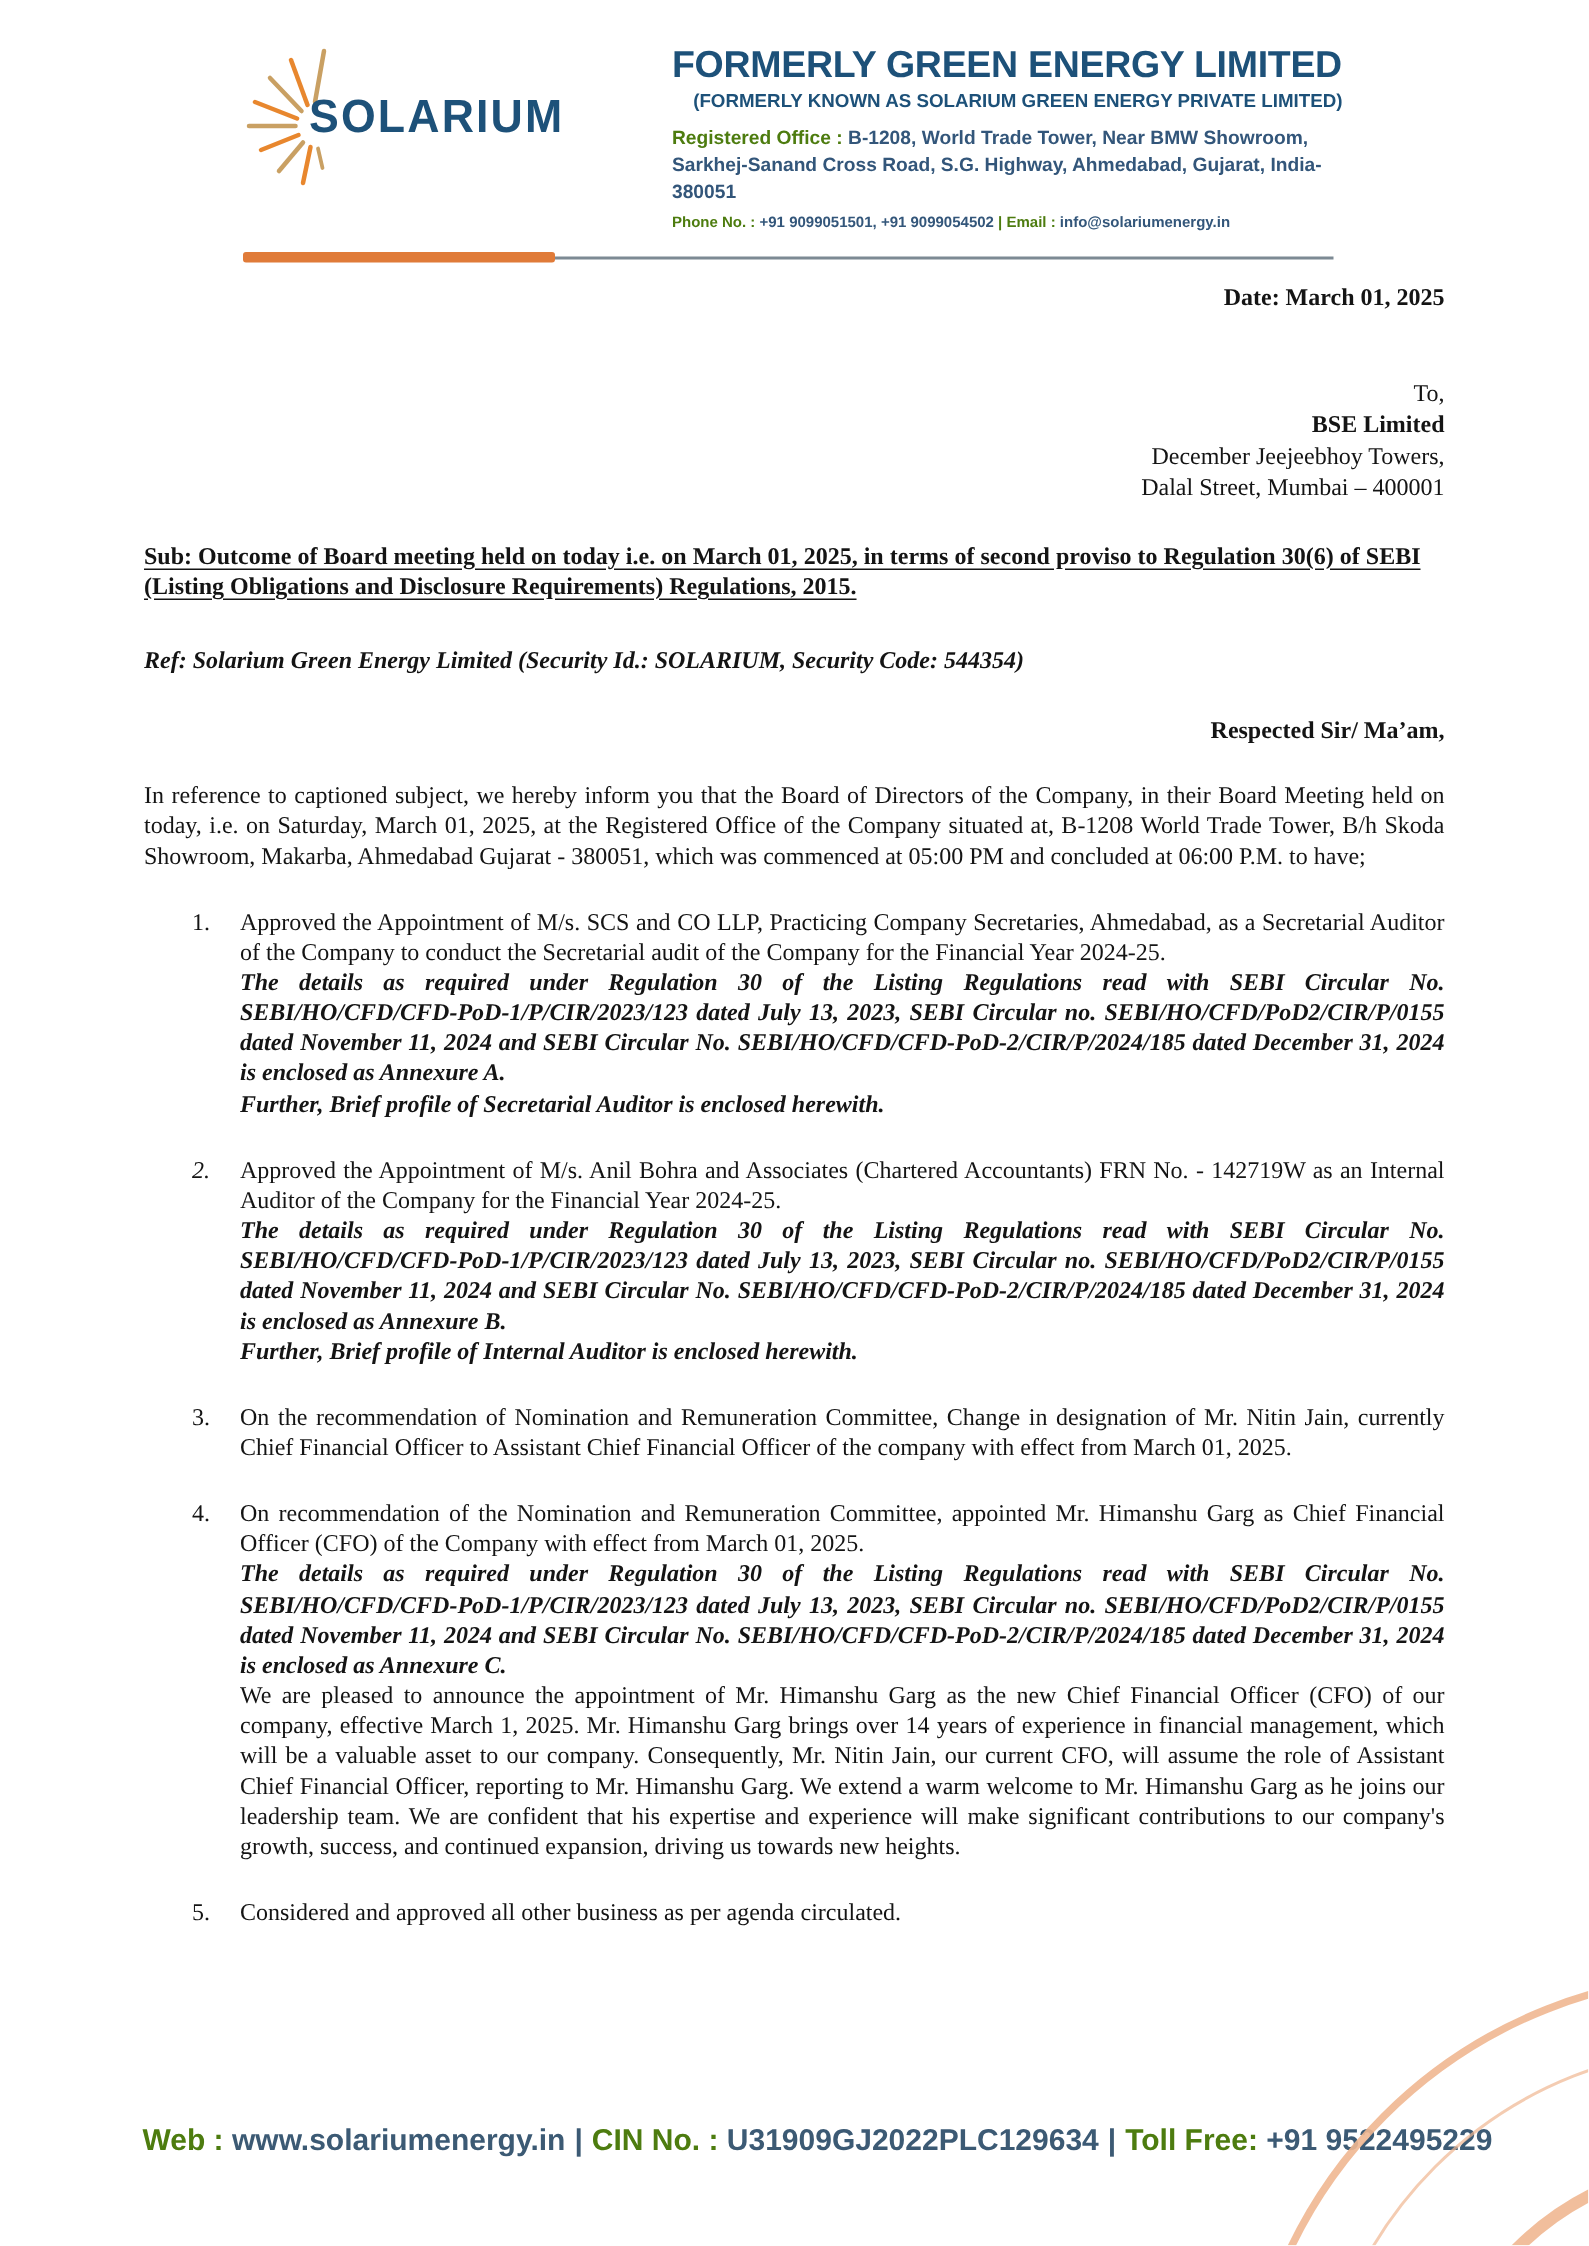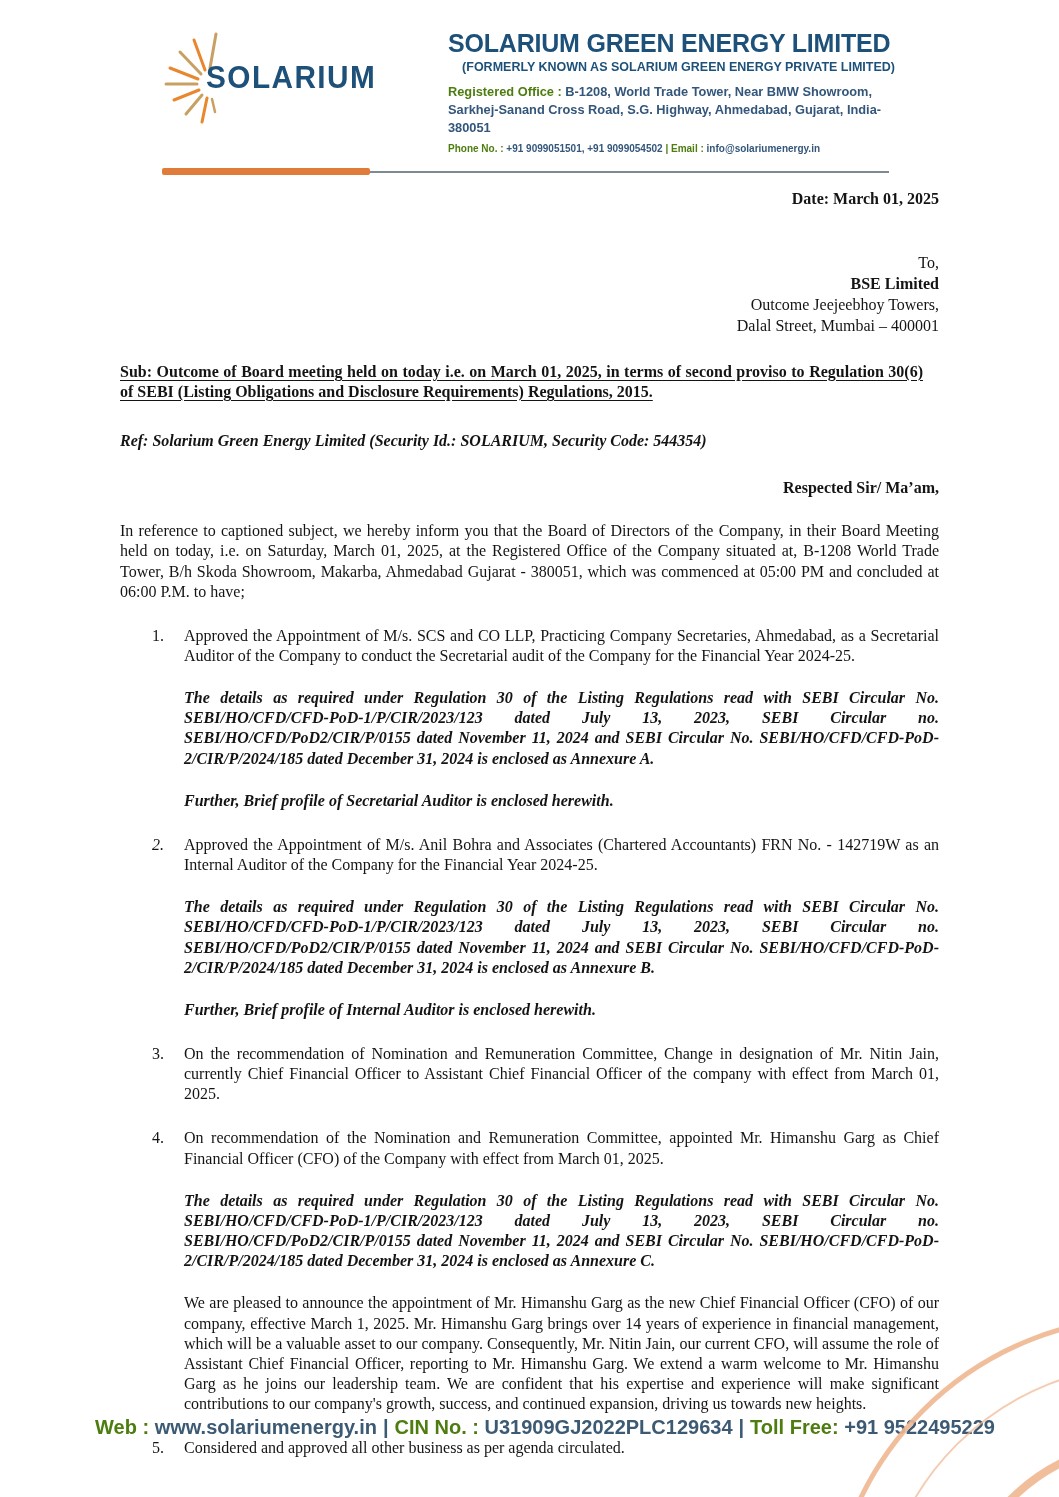--- a/index.html
+++ b/index.html
@@ -73,21 +73,21 @@
   .rule {
     display:flex;
     align-items:center;
     margin:14px 170px 0 162px;
     height:8px;
   }
   .rule-orange { width:208px; height:7px; background:#e07b39; border-radius:2px; }
   .rule-gray  { flex:1 1 auto; height:2.5px; background:#7d8a94; }
 
   
-  .letter-main { padding:0 120px; font-size:16px; line-height:1.26; }
+  .letter-main { padding:0 96px; font-size:16px; line-height:1.26; }
   .date-line {
     text-align:right;
     font-weight:bold;
     margin-top:13px;
   }
   .addr { margin-top:43px; line-height:1.32;text-align:right; }
   .bold { font-weight:bold; }
   .subject {
     margin:25px 16px 0 0;
     font-weight:bold;
@@ -111,21 +111,21 @@
     margin-top:24px;
   }
   .num {
     flex:0 0 64px;
     box-sizing:border-box;
     padding-left:32px;
   }
   .italic-num { font-style:italic; }
   .li-body { flex:1 1 auto; }
   .li-body p { margin:0; text-align:justify; }
-  .li-body p + p { margin-top:22px; }
+  .li-body p + p { }
   .details {
     font-weight:bold;
     font-style:italic;
   }
 
   
   .page-footer {
     position:absolute;
     left:95px; right:0;
     bottom:58px;
@@ -156,21 +156,21 @@
           <line x1="39" y1="56" x2="8" y2="56" stroke="#c9a063" stroke-width="3"></line>
           <line x1="41" y1="62" x2="16" y2="72" stroke="#e8872e" stroke-width="3"></line>
           <line x1="44" y1="67" x2="28" y2="86" stroke="#c9a063" stroke-width="3"></line>
           <line x1="49" y1="70" x2="44" y2="94" stroke="#e8872e" stroke-width="3"></line>
           <line x1="54" y1="71" x2="57" y2="84" stroke="#c9a063" stroke-width="2.5"></line>
         </g>
       </svg>
       <span class="logo-word">SOLARIUM</span>
     </div>
     <div class="head-right">
-      <div class="company-name">SOLARIUM GREEN ENERGY LIMITED</div>
+      <div class="company-name">FORMERLY GREEN ENERGY LIMITED</div>
       <div class="company-former">(FORMERLY KNOWN AS SOLARIUM GREEN ENERGY PRIVATE LIMITED)</div>
       <div class="reg-office">
         <span class="orange">Registered Office : </span><span>B-1208, World Trade Tower, Near BMW Showroom, Sarkhej-Sanand Cross Road, S.G. Highway, Ahmedabad, Gujarat, India-380051</span>
       </div>
       <div class="phone-line">
         <span class="orange">Phone No. : </span><span>+91 9099051501, +91 9099054502</span><span class="orange"> | </span><span class="orange">Email : </span><span>info@solariumenergy.in</span>
       </div>
     </div>
   </header>
 
@@ -178,21 +178,21 @@
     <span class="rule-orange"></span>
     <span class="rule-gray"></span>
   </div>
 
   <main class="letter-main">
     <div class="date-line">Date: March 01, 2025</div>
 
     <div class="addr">
       <div>To,</div>
       <div class="bold">BSE Limited</div>
-      <div>Outcome Jeejeebhoy Towers,</div>
+      <div>December Jeejeebhoy Towers,</div>
       <div>Dalal Street, Mumbai – 400001</div>
     </div>
 
     <p class="subject">Sub: Outcome of Board meeting held on today i.e. on March 01, 2025, in terms of second proviso to Regulation 30(6) of SEBI (Listing Obligations and Disclosure Requirements) Regulations, 2015.</p>
     <p class="ref">Ref: Solarium Green Energy Limited (Security Id.: SOLARIUM, Security Code: 544354)</p>
     <p class="salutation">Respected Sir/ Ma’am,</p>
     <p class="para">In reference to captioned subject, we hereby inform you that the Board of Directors of the Company, in their Board Meeting held on today, i.e. on Saturday, March 01, 2025, at the Registered Office of the Company situated at, B-1208 World Trade Tower, B/h Skoda Showroom, Makarba, Ahmedabad Gujarat - 380051, which was commenced at 05:00 PM and concluded at 06:00 P.M. to have;</p>
 
     <ol class="points">
       <li>

